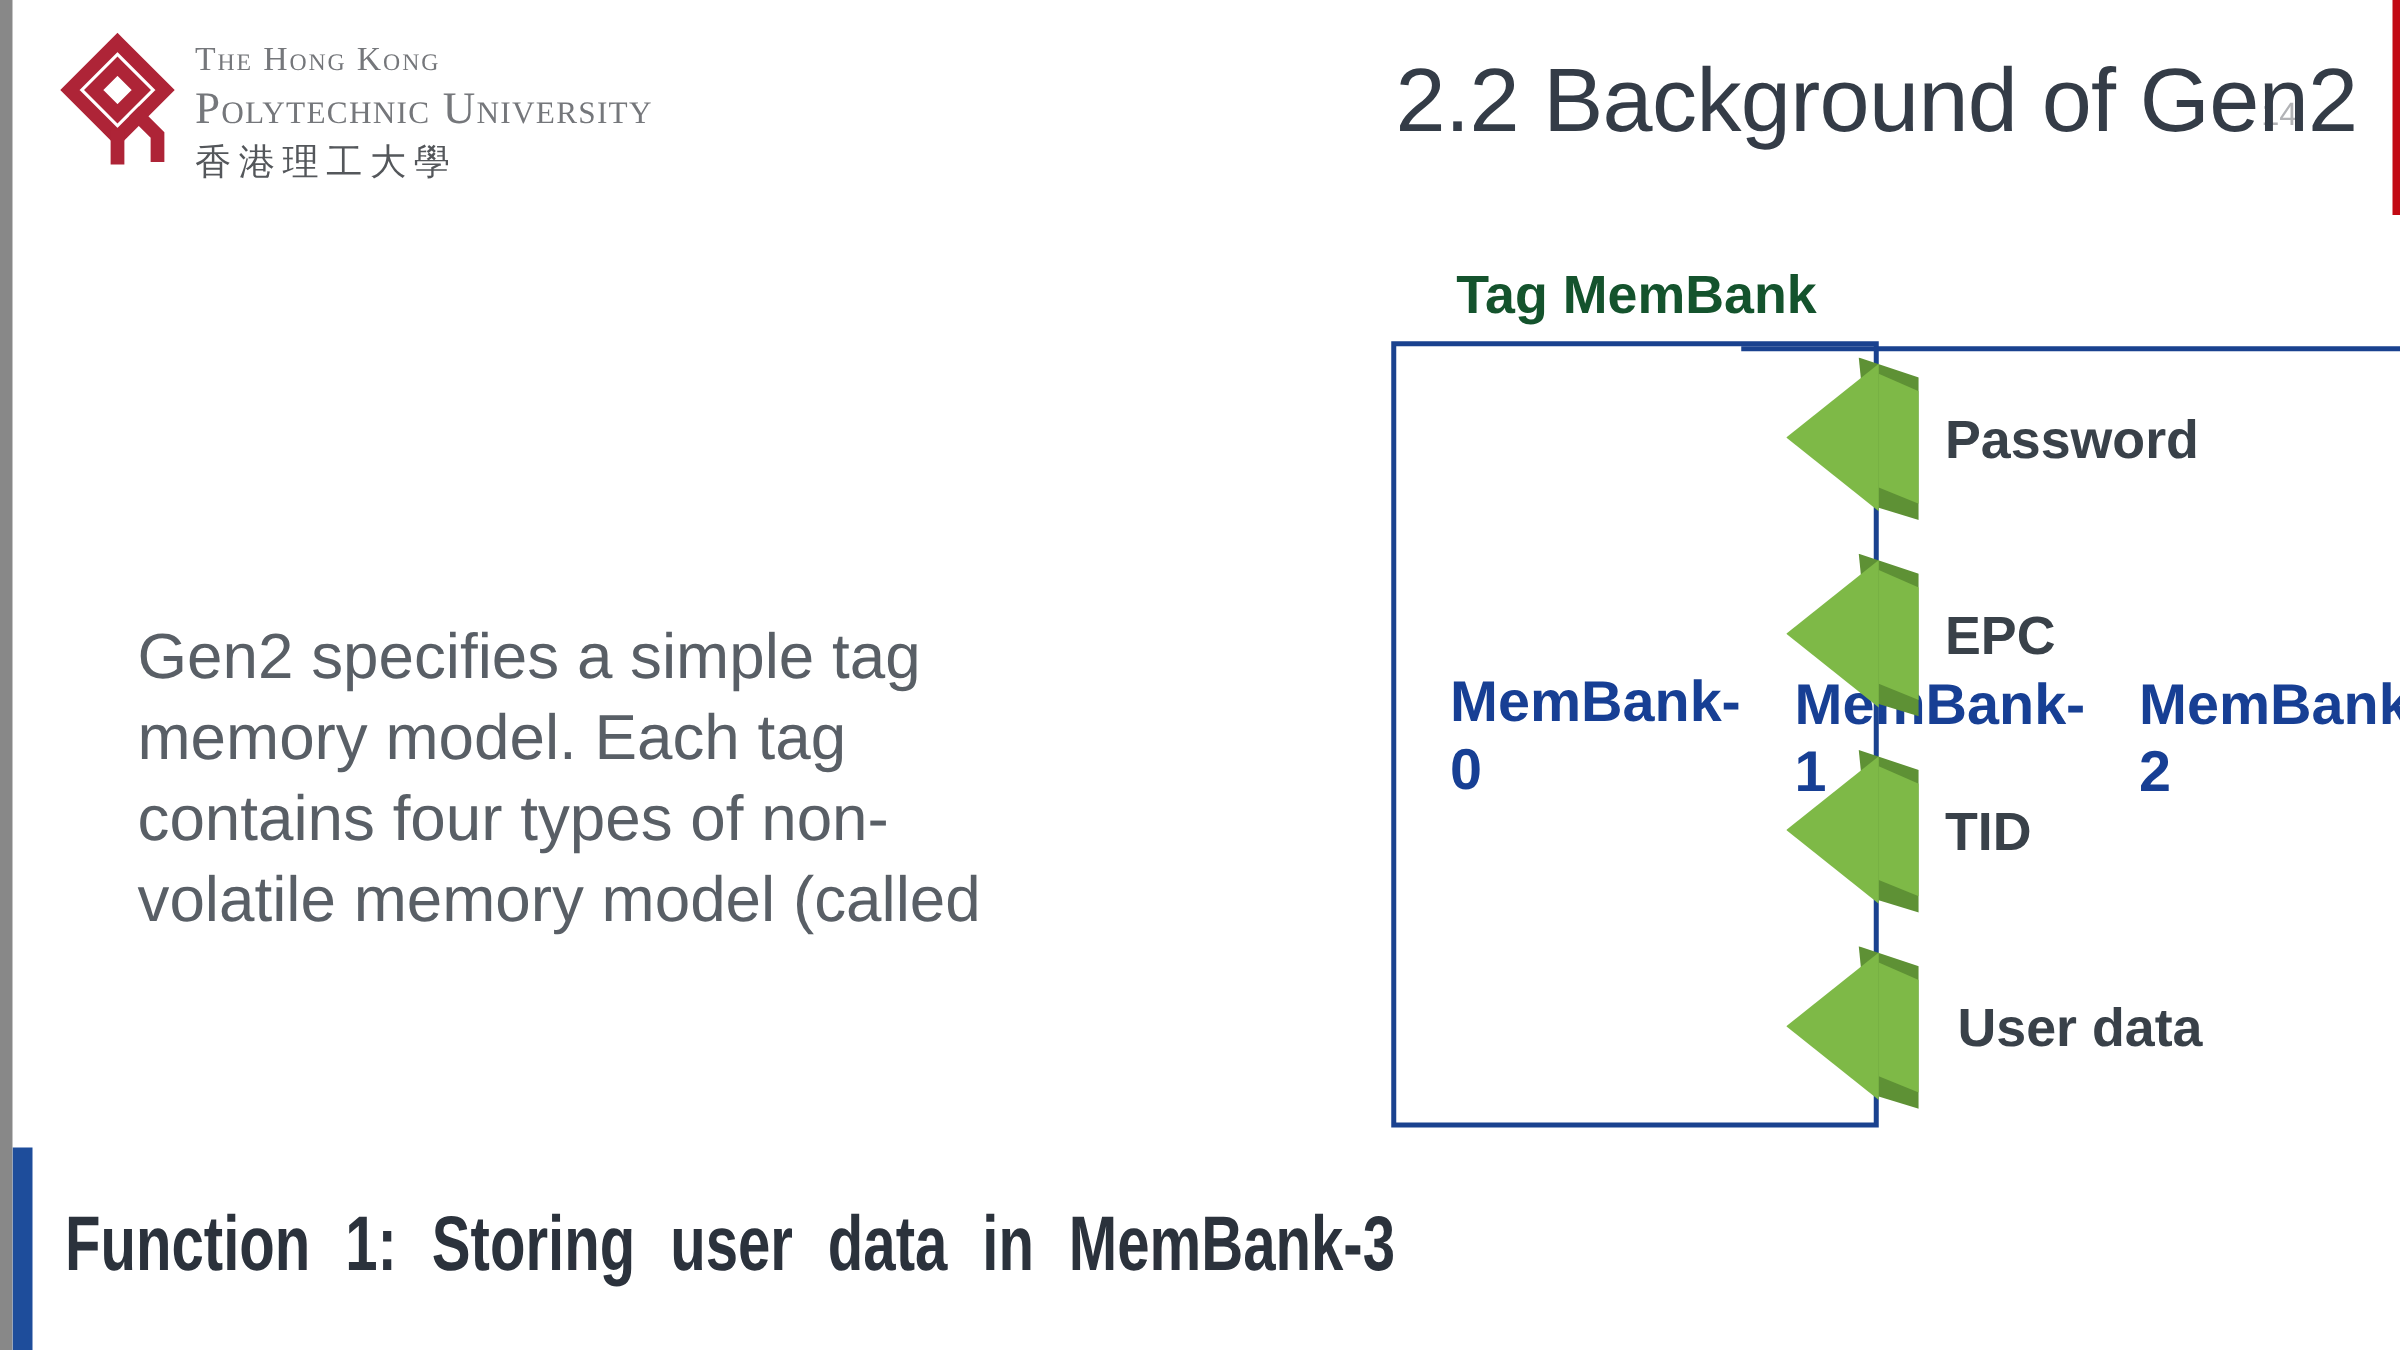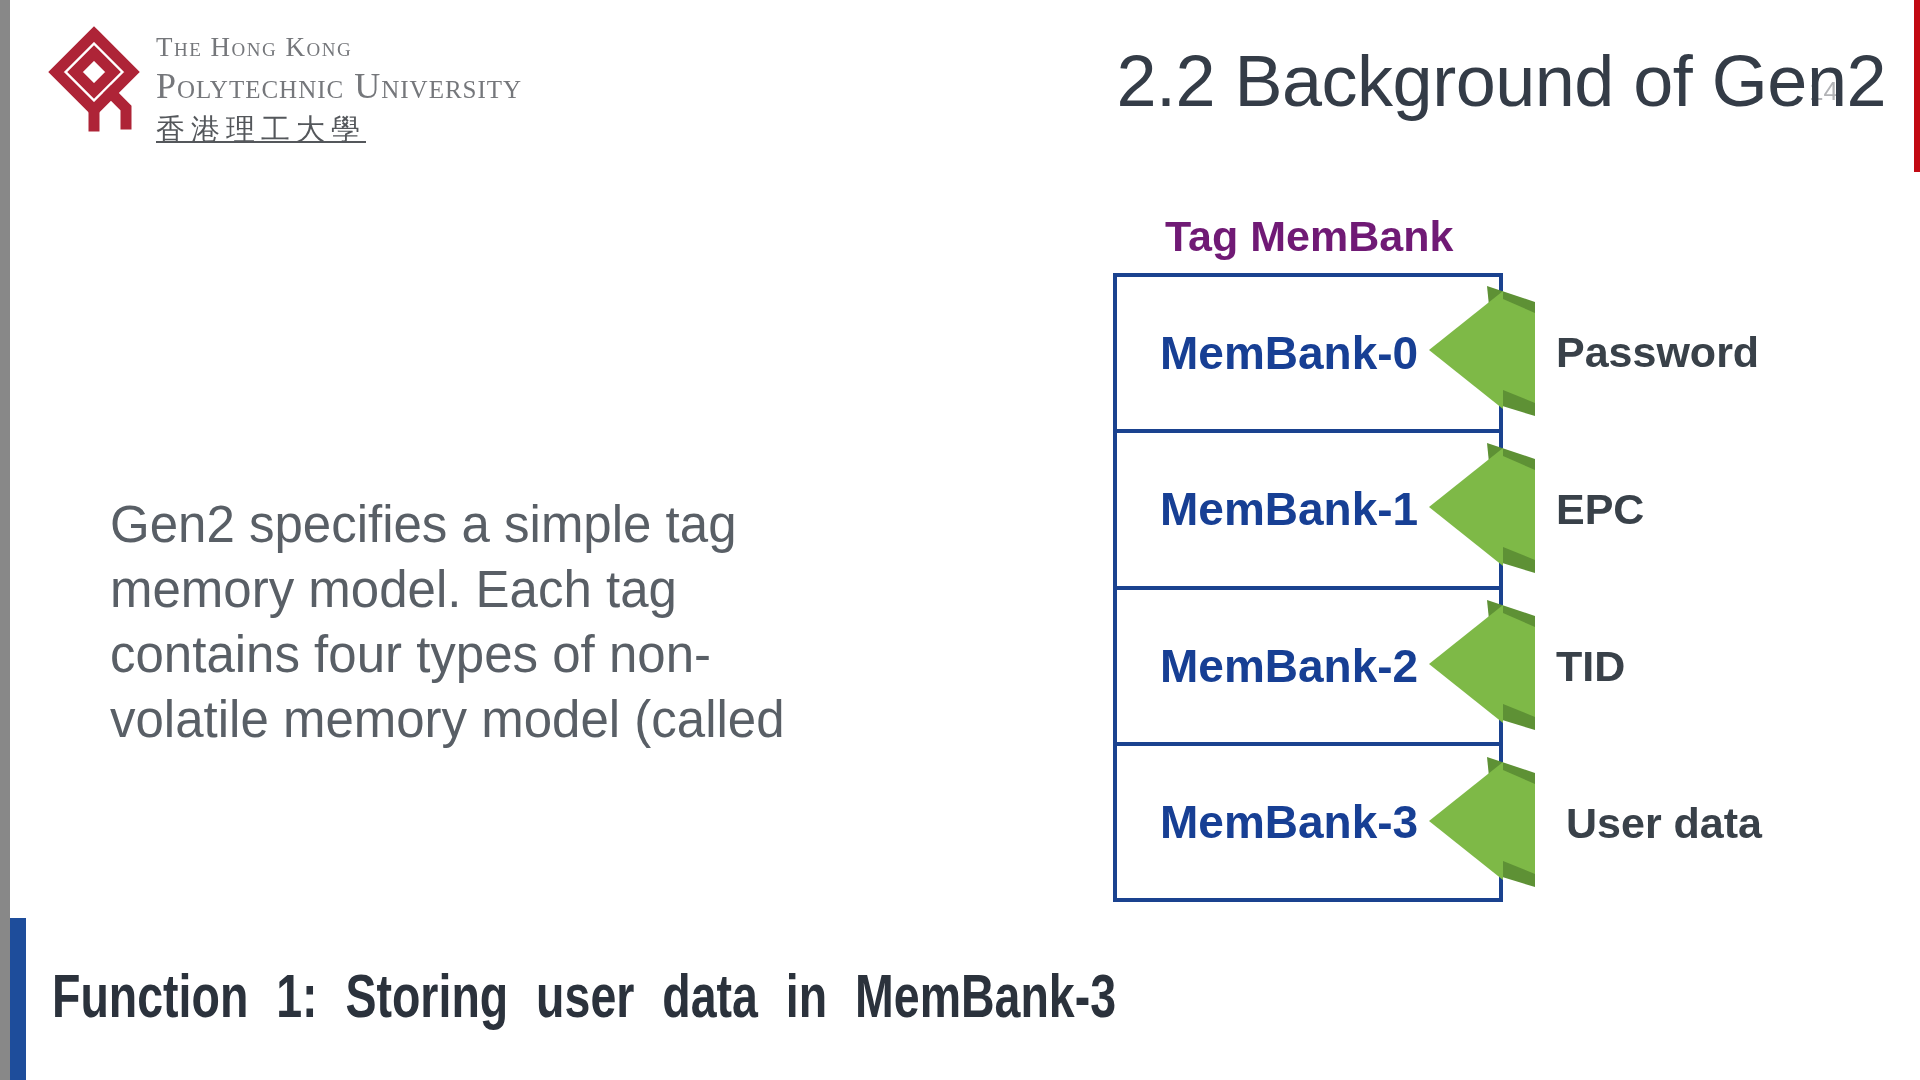--- a/index.html
+++ b/index.html
@@ -6,21 +6,21 @@
   .slide{
     position:relative; width:1920px; height:1080px; background:#ffffff;
     font-family:"Liberation Sans", sans-serif; overflow:hidden;margin-left:10px;
   }
   
   .logo{position:absolute; left:38px; top:26px; display:flex; gap:16px;}
   .logo-mark{width:92px; height:106px; flex:0 0 auto;}
   .logo-text{padding-top:6px; font-family:"Liberation Serif", serif; color:#75777b;}
   .logo-line1{font-size:27px; letter-spacing:1.5px; font-variant:small-caps;}
   .logo-line2{font-size:36px; letter-spacing:1px; font-variant:small-caps; margin-top:2px;}
-  .logo-line3{font-size:29px; letter-spacing:6px; color:#54575b; margin-top:3px;text-decoration:underline;}
+  .logo-line3{font-size:29px; letter-spacing:6px; color:#54575b; margin-top:3px;}
   
   .slide-title{
     position:absolute; top:40px; right:44px; z-index:2;
     font-size:72px; color:#343c47; letter-spacing:-0.5px; white-space:nowrap;
   }
   .page-number{
     position:absolute; left:1799px; top:76px; z-index:1;
     font-size:26px; color:#b2b3b6;
   }
   .red-bar{position:absolute; right:0; top:0; width:16px; height:172px; background:#c20a14;}
@@ -30,26 +30,26 @@
     font-size:80px; color:#3a424e; letter-spacing:-1px;
   }
   .body-par{
     position:absolute; left:100px; top:492px;
     font-size:51px; line-height:65px; color:#595f66; white-space:nowrap;
   }
   .body-par .it{font-style:italic;}
   
   .diagram-title{
     position:absolute; left:1155px; top:212px;
-    font-size:43px; font-weight:bold; color:#701a75;
+    font-size:43px; font-weight:bold; color:#14532d;
   }
   .membank-box{
     position:absolute; left:1103px; top:273px; width:390px; height:629px;
     border:4px solid #1a428f; box-sizing:border-box;
-    display:flex; flex-direction:column; background:#fff;
+    display:flex; flex-direction:row; background:#fff;
   }
   .membank-row{
     flex:1; display:flex; align-items:center; padding-left:43px; box-sizing:border-box;
     font-size:46px; font-weight:bold; color:#173f94;
   }
   .membank-row + .membank-row{border-top:4px solid #1a428f;}
   .arrow{position:absolute; left:1419px; width:106px; height:132px; z-index:3;}
   .arrow-0{top:286px;} .arrow-1{top:443px;} .arrow-2{top:600px;} .arrow-3{top:757px;}
   .annotation{
     position:absolute; left:1546px; height:52px; line-height:52px;

